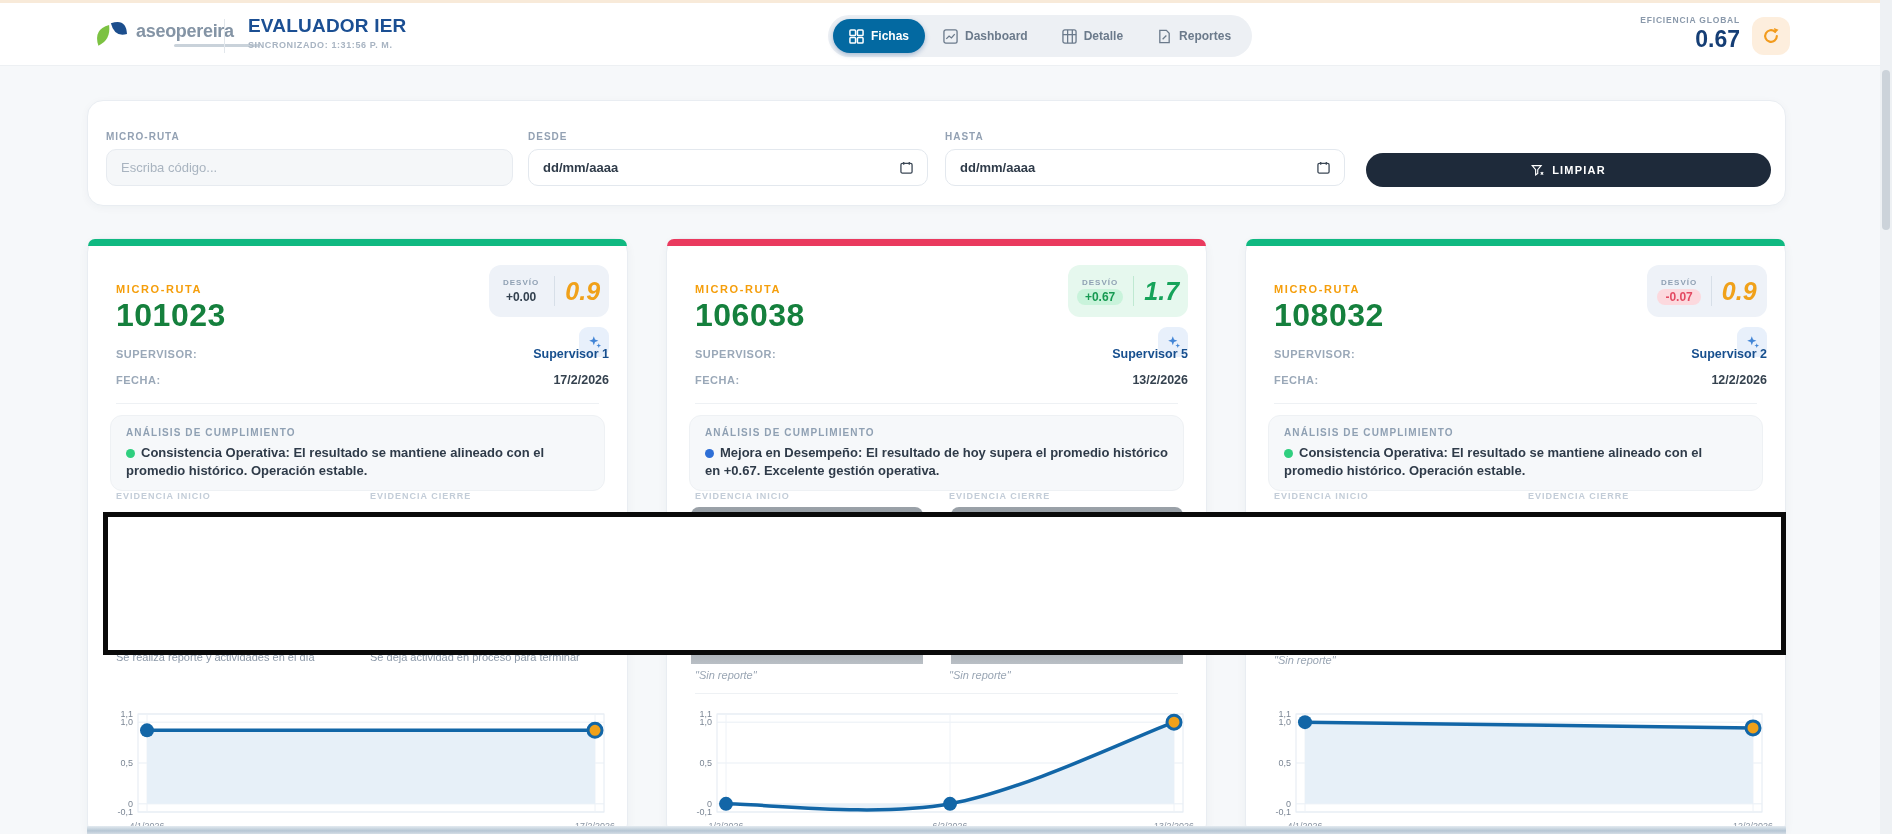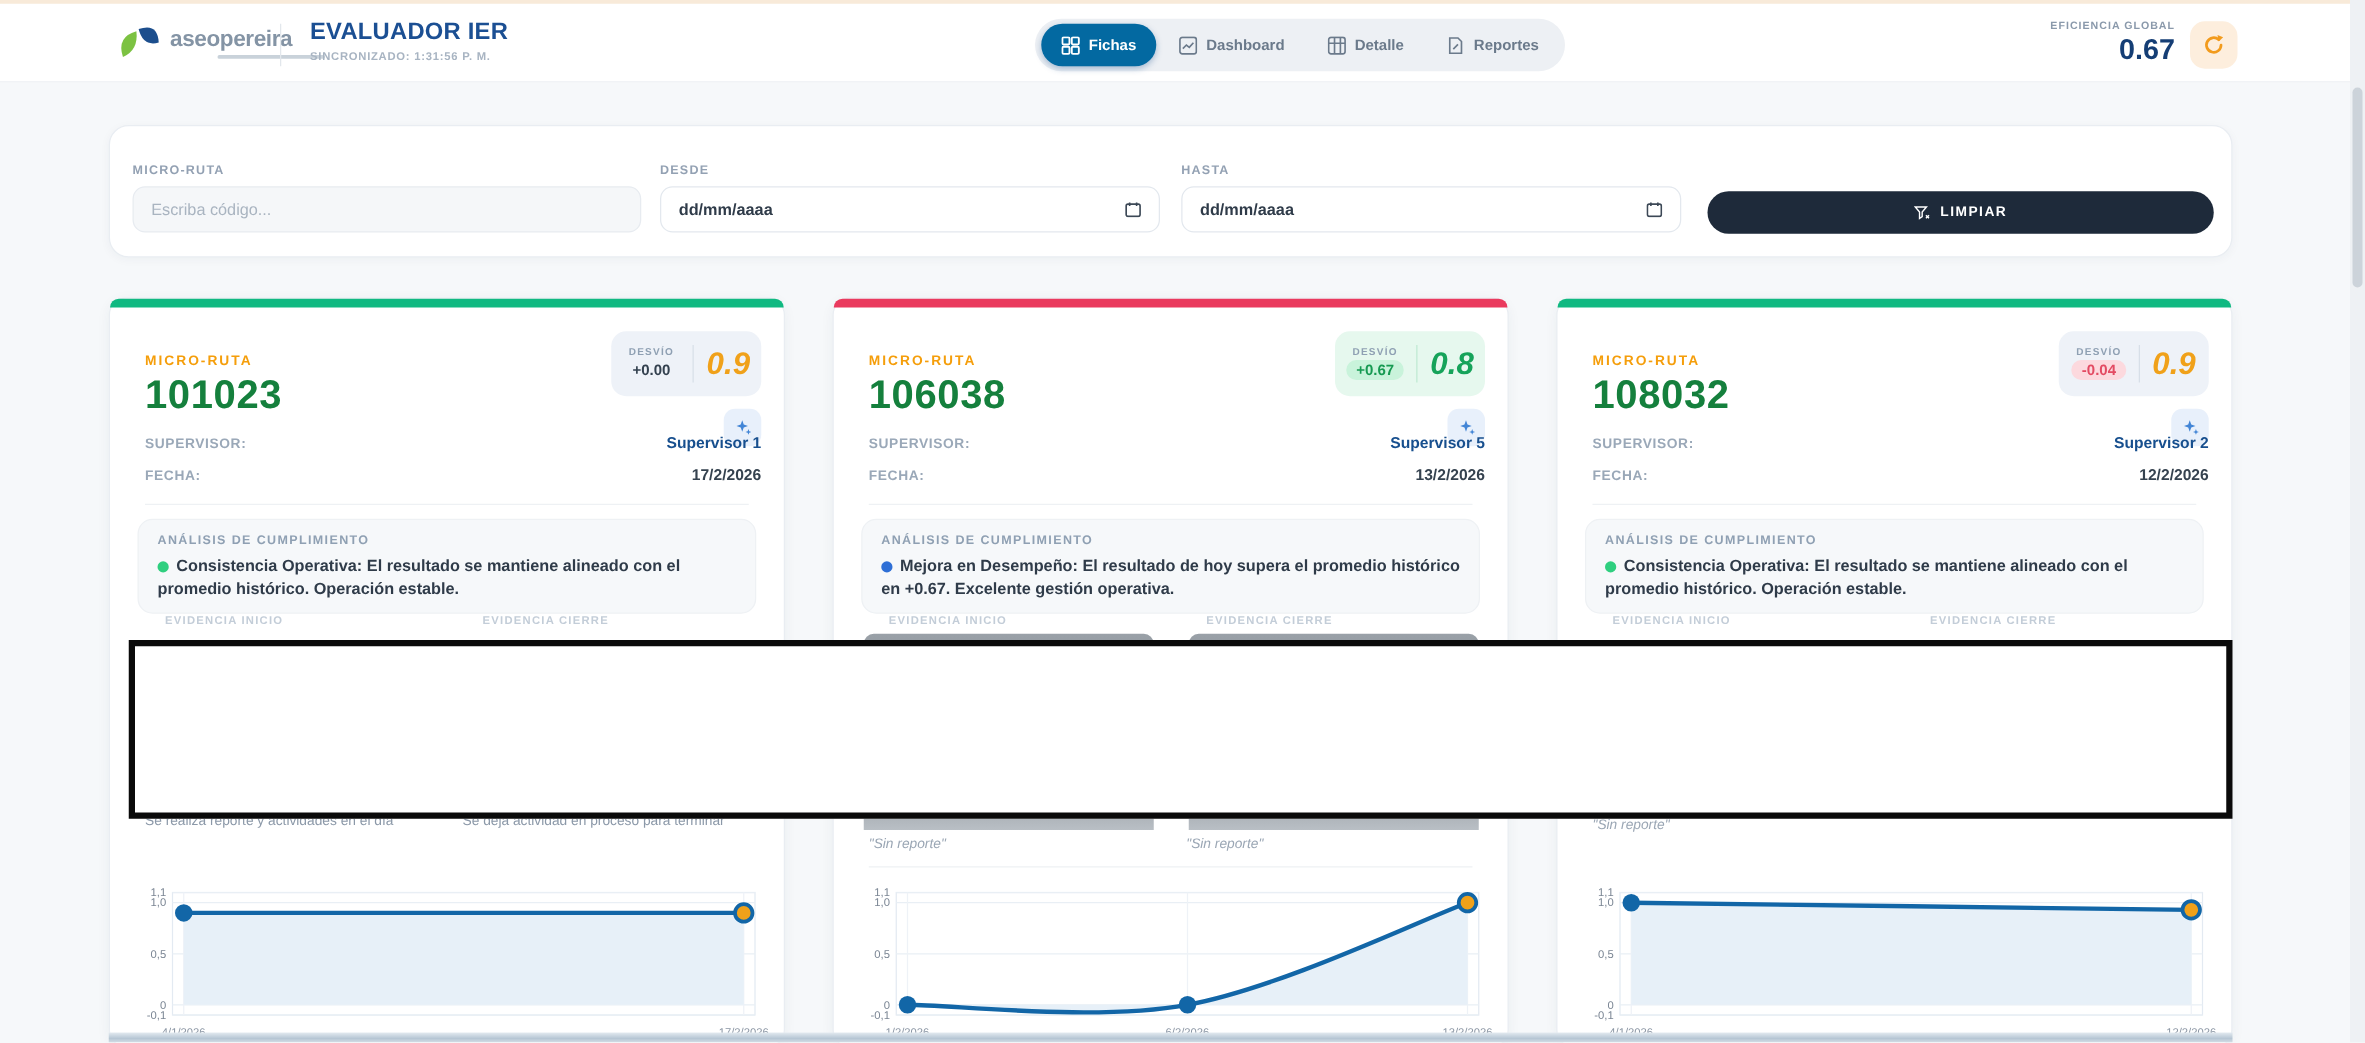--- a/index.html
+++ b/index.html
@@ -63,21 +63,21 @@
   .kv-row { position:absolute; left:28px; right:18px; display:flex; justify-content:space-between; align-items:baseline; }
   .kv-label { font-size:11px; font-weight:700; color:#9aa8b8; letter-spacing:.5px; }
   .kv-sup { font-size:12.5px; font-weight:800; color:#174f8e; }
   .kv-date { font-size:12.5px; font-weight:700; color:#35424f; }
   .card-divider { position:absolute; left:28px; right:28px; top:164px; height:1px; background:#eef1f4; }
   .analysis { position:absolute; left:22px; right:22px; top:176px; background:#f6f8fa; border:1px solid #eef1f4;
               border-radius:12px; padding:11px 15px; }
   .analysis-title { font-size:10px; font-weight:700; color:#8fa0b3; letter-spacing:1.1px; }
   .analysis-line { margin-top:6px; font-size:13px; font-weight:600; color:#2f3b49; line-height:1.35; }
   .dot { display:inline-block; width:9px; height:9px; border-radius:50%; margin-right:6px; vertical-align:-1px; }
-  .ev-label { position:absolute; top:252px; font-size:9px; font-weight:700; color:#c3cdd8; letter-spacing:1px;margin-left:16px; }
+  .ev-label { position:absolute; top:252px; font-size:9px; font-weight:700; color:#c3cdd8; letter-spacing:1px; }
   .ev-ph { position:absolute; top:268px; height:157px; width:232px; border-radius:8px 8px 0 0;
            background:linear-gradient(180deg,#9aa1a8 0%,#6d7378 55%,#b9bfc5 100%); }
   .caption { position:absolute; font-size:11px; color:#8b98a8; width:235px; line-height:13px; }
   .caption.italic { font-style:italic; color:#9aa6b4; }
   .cap-divider { position:absolute; left:28px; right:28px; top:454px; height:1px; background:#eef1f4; }
   .chart { position:absolute; left:12px; top:467px; width:516px; height:132px; }
 
   
   .redaction-box { position:absolute; left:103px; top:512px; width:1683px; height:143px; background:#ffffff;
                    border:5px solid #0a0a0a; z-index:50; }
@@ -248,21 +248,21 @@
 <div class="card card-2">
   <div class="accent" style="background: rgb(234, 58, 94);"></div>
   <div class="mr-label">MICRO-RUTA</div>
   <div class="mr-code">106038</div>
   <div class="badge" style="background: rgb(230, 248, 238);">
     <div class="badge-left">
       <div class="badge-cap">DESVÍO</div>
       <div class="badge-val" style="background: rgb(201, 243, 219); color: rgb(22, 154, 82);">+0.67</div>
     </div>
     <div class="badge-sep" style="background:#bfe9d2;"></div>
-    <div class="badge-score" style="color: rgb(22, 163, 90);">0.8</div>
+    <div class="badge-score" style="color: rgb(22, 163, 90);">1.7</div>
   </div>
   <button class="sparkle-btn">
     <svg width="17" height="17" viewBox="0 0 24 24">
       <path d="M11 3l1.7 4.8L17.5 9.5l-4.8 1.7L11 16l-1.7-4.8L4.5 9.5l4.8-1.7z" fill="#4285d6"></path>
       <path d="M18 13l.9 2.4 2.4.9-2.4.9L18 19.6l-.9-2.4-2.4-.9 2.4-.9z" fill="#4285d6"></path>
     </svg>
   </button>
   <div class="kv-row" style="top:108px;">
     <span class="kv-label">SUPERVISOR:</span>
     <span class="kv-sup">Supervisor 5</span>
@@ -309,21 +309,21 @@
     </svg>
 </div>
 
 <div class="card card-3">
   <div class="accent" style="background: rgb(16, 185, 129);"></div>
   <div class="mr-label">MICRO-RUTA</div>
   <div class="mr-code">108032</div>
   <div class="badge" style="background: rgb(238, 242, 248);">
     <div class="badge-left">
       <div class="badge-cap">DESVÍO</div>
-      <div class="badge-val" style="background: rgb(252, 217, 222); color: rgb(227, 75, 99);">-0.04</div>
+      <div class="badge-val" style="background: rgb(252, 217, 222); color: rgb(227, 75, 99);">-0.07</div>
     </div>
     <div class="badge-sep"></div>
     <div class="badge-score" style="color: rgb(240, 161, 26);">0.9</div>
   </div>
   <button class="sparkle-btn">
     <svg width="17" height="17" viewBox="0 0 24 24">
       <path d="M11 3l1.7 4.8L17.5 9.5l-4.8 1.7L11 16l-1.7-4.8L4.5 9.5l4.8-1.7z" fill="#4285d6"></path>
       <path d="M18 13l.9 2.4 2.4.9-2.4.9L18 19.6l-.9-2.4-2.4-.9 2.4-.9z" fill="#4285d6"></path>
     </svg>
   </button>

